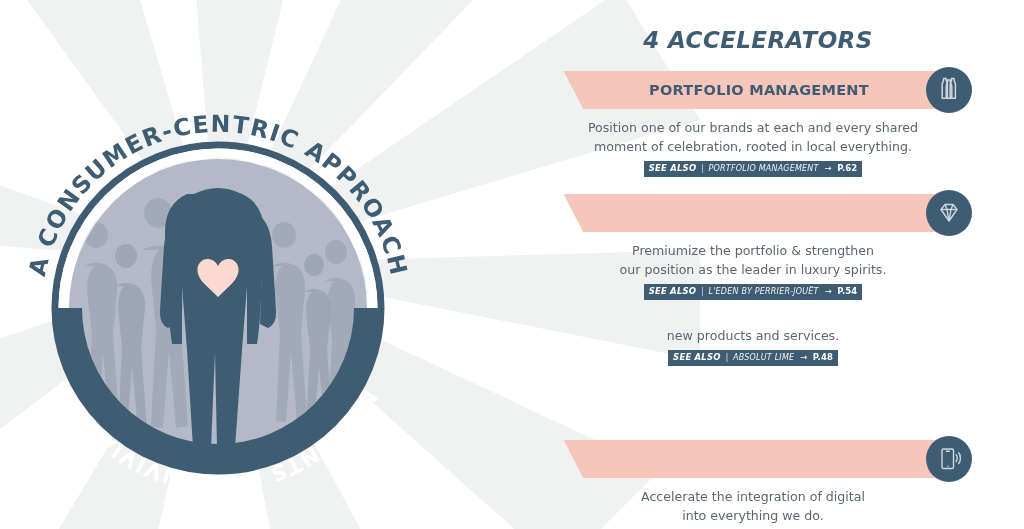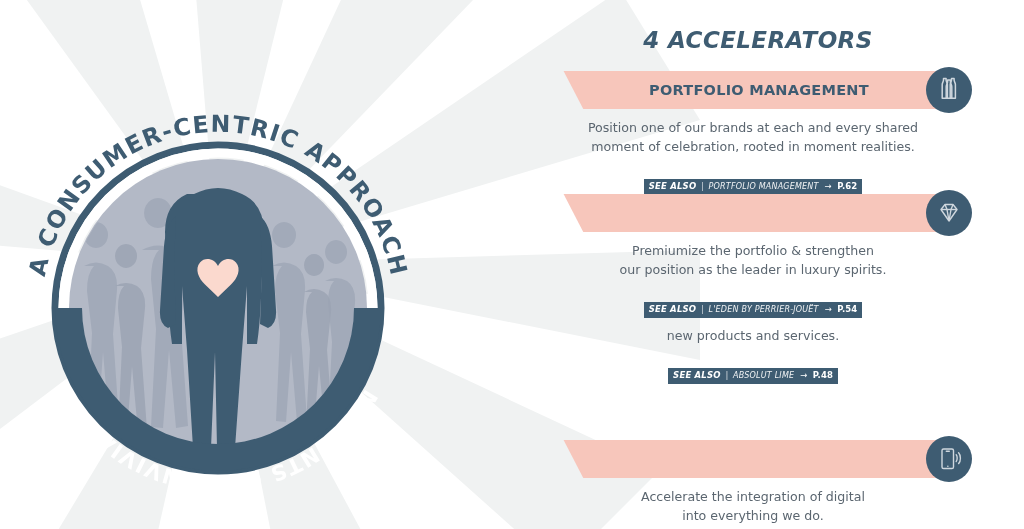--- a/index.html
+++ b/index.html
@@ -113,21 +113,21 @@
     font-family: "DejaVu Sans", sans-serif;
     font-size: 12.6px;
     line-height: 19px;
     color: #5b6670;
   }
   .acc-body .line { display:block;text-align:center; }
 
   .seealso-row {
     width: 410px;
     text-align: center;
-    margin-top: 21px;
+    margin-top: 3px;
   }
   .seealso {
     display: inline-block;
     background: #3e5c72;
     color: #ffffff;
     padding: 1px 5px 2px 5px;
     font-family: "DejaVu Sans", sans-serif;
     font-size: 8.5px;
     line-height: 12px;
     white-space: nowrap;
@@ -245,21 +245,21 @@
             <g fill="none" stroke="#cfd7de" stroke-width="1.5" stroke-linejoin="round" stroke-linecap="round">
               <path d="M16.2,17.5 c0,-2 1.3,-2.8 1.3,-4.4 l0,-1.6 l2.6,0 l0,1.6 c0,1.6 1.3,2.4 1.3,4.4 l0,13.8 l-5.2,0 Z"></path>
               <path d="M24.2,17.5 c0,-2 1.3,-2.8 1.3,-4.4 l0,-1.6 l2.6,0 l0,1.6 c0,1.6 1.3,2.4 1.3,4.4 l0,13.8 l-5.2,0 Z"></path>
               <path d="M20.2,19.8 c0,-2.1 1.4,-3 1.4,-4.7 l0,-2.2 l2.8,0 l0,2.2 c0,1.7 1.4,2.6 1.4,4.7 l0,11.5 l-5.6,0 Z"></path>
             </g>
           </svg>
         </div>
       </div>
       <div class="acc-body">
         <span class="line">Position one of our brands at each and every shared</span>
-        <span class="line">moment of celebration, rooted in moment realities.</span>
+        <span class="line">moment of celebration, rooted in local everything.</span>
       </div>
       <div class="seealso-row">
         <span class="seealso">
           <span class="sa-tag">SEE ALSO</span>
           <span class="sa-sep">|</span>
           <span class="sa-ref">PORTFOLIO MANAGEMENT</span>
           <span class="sa-arrow">→</span>
           <span class="sa-page">P.62</span>
         </span>
       </div>

